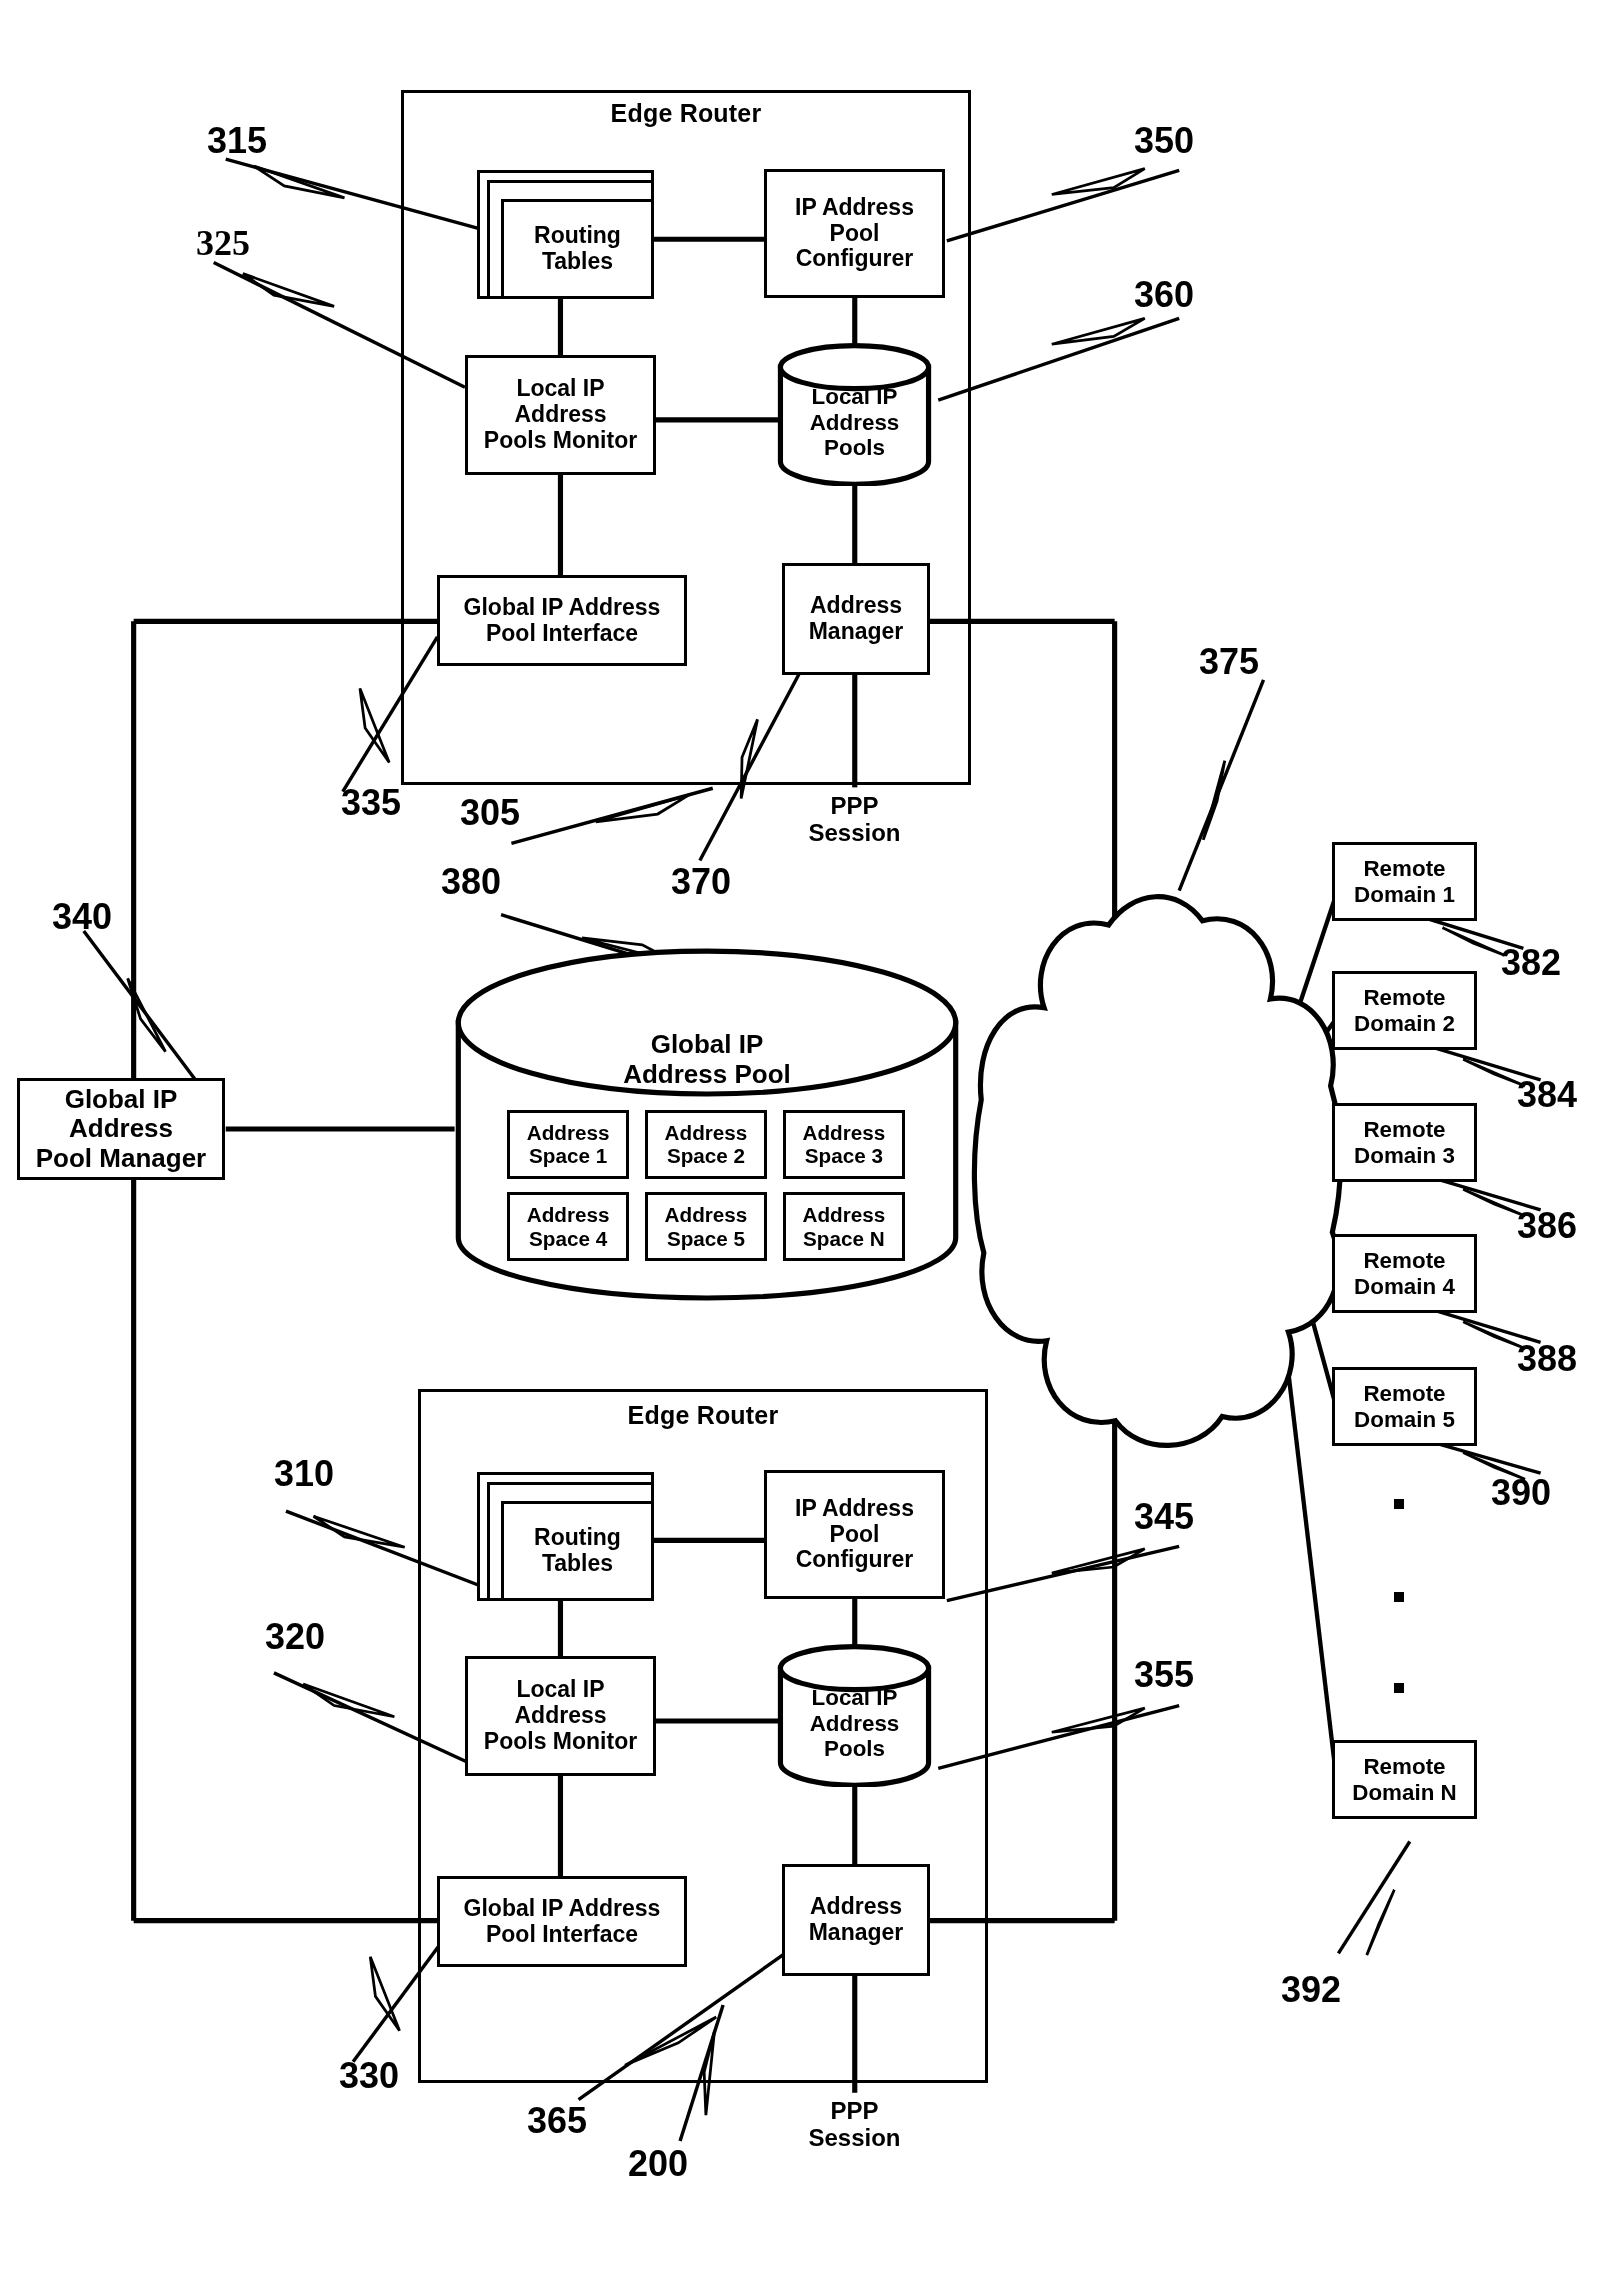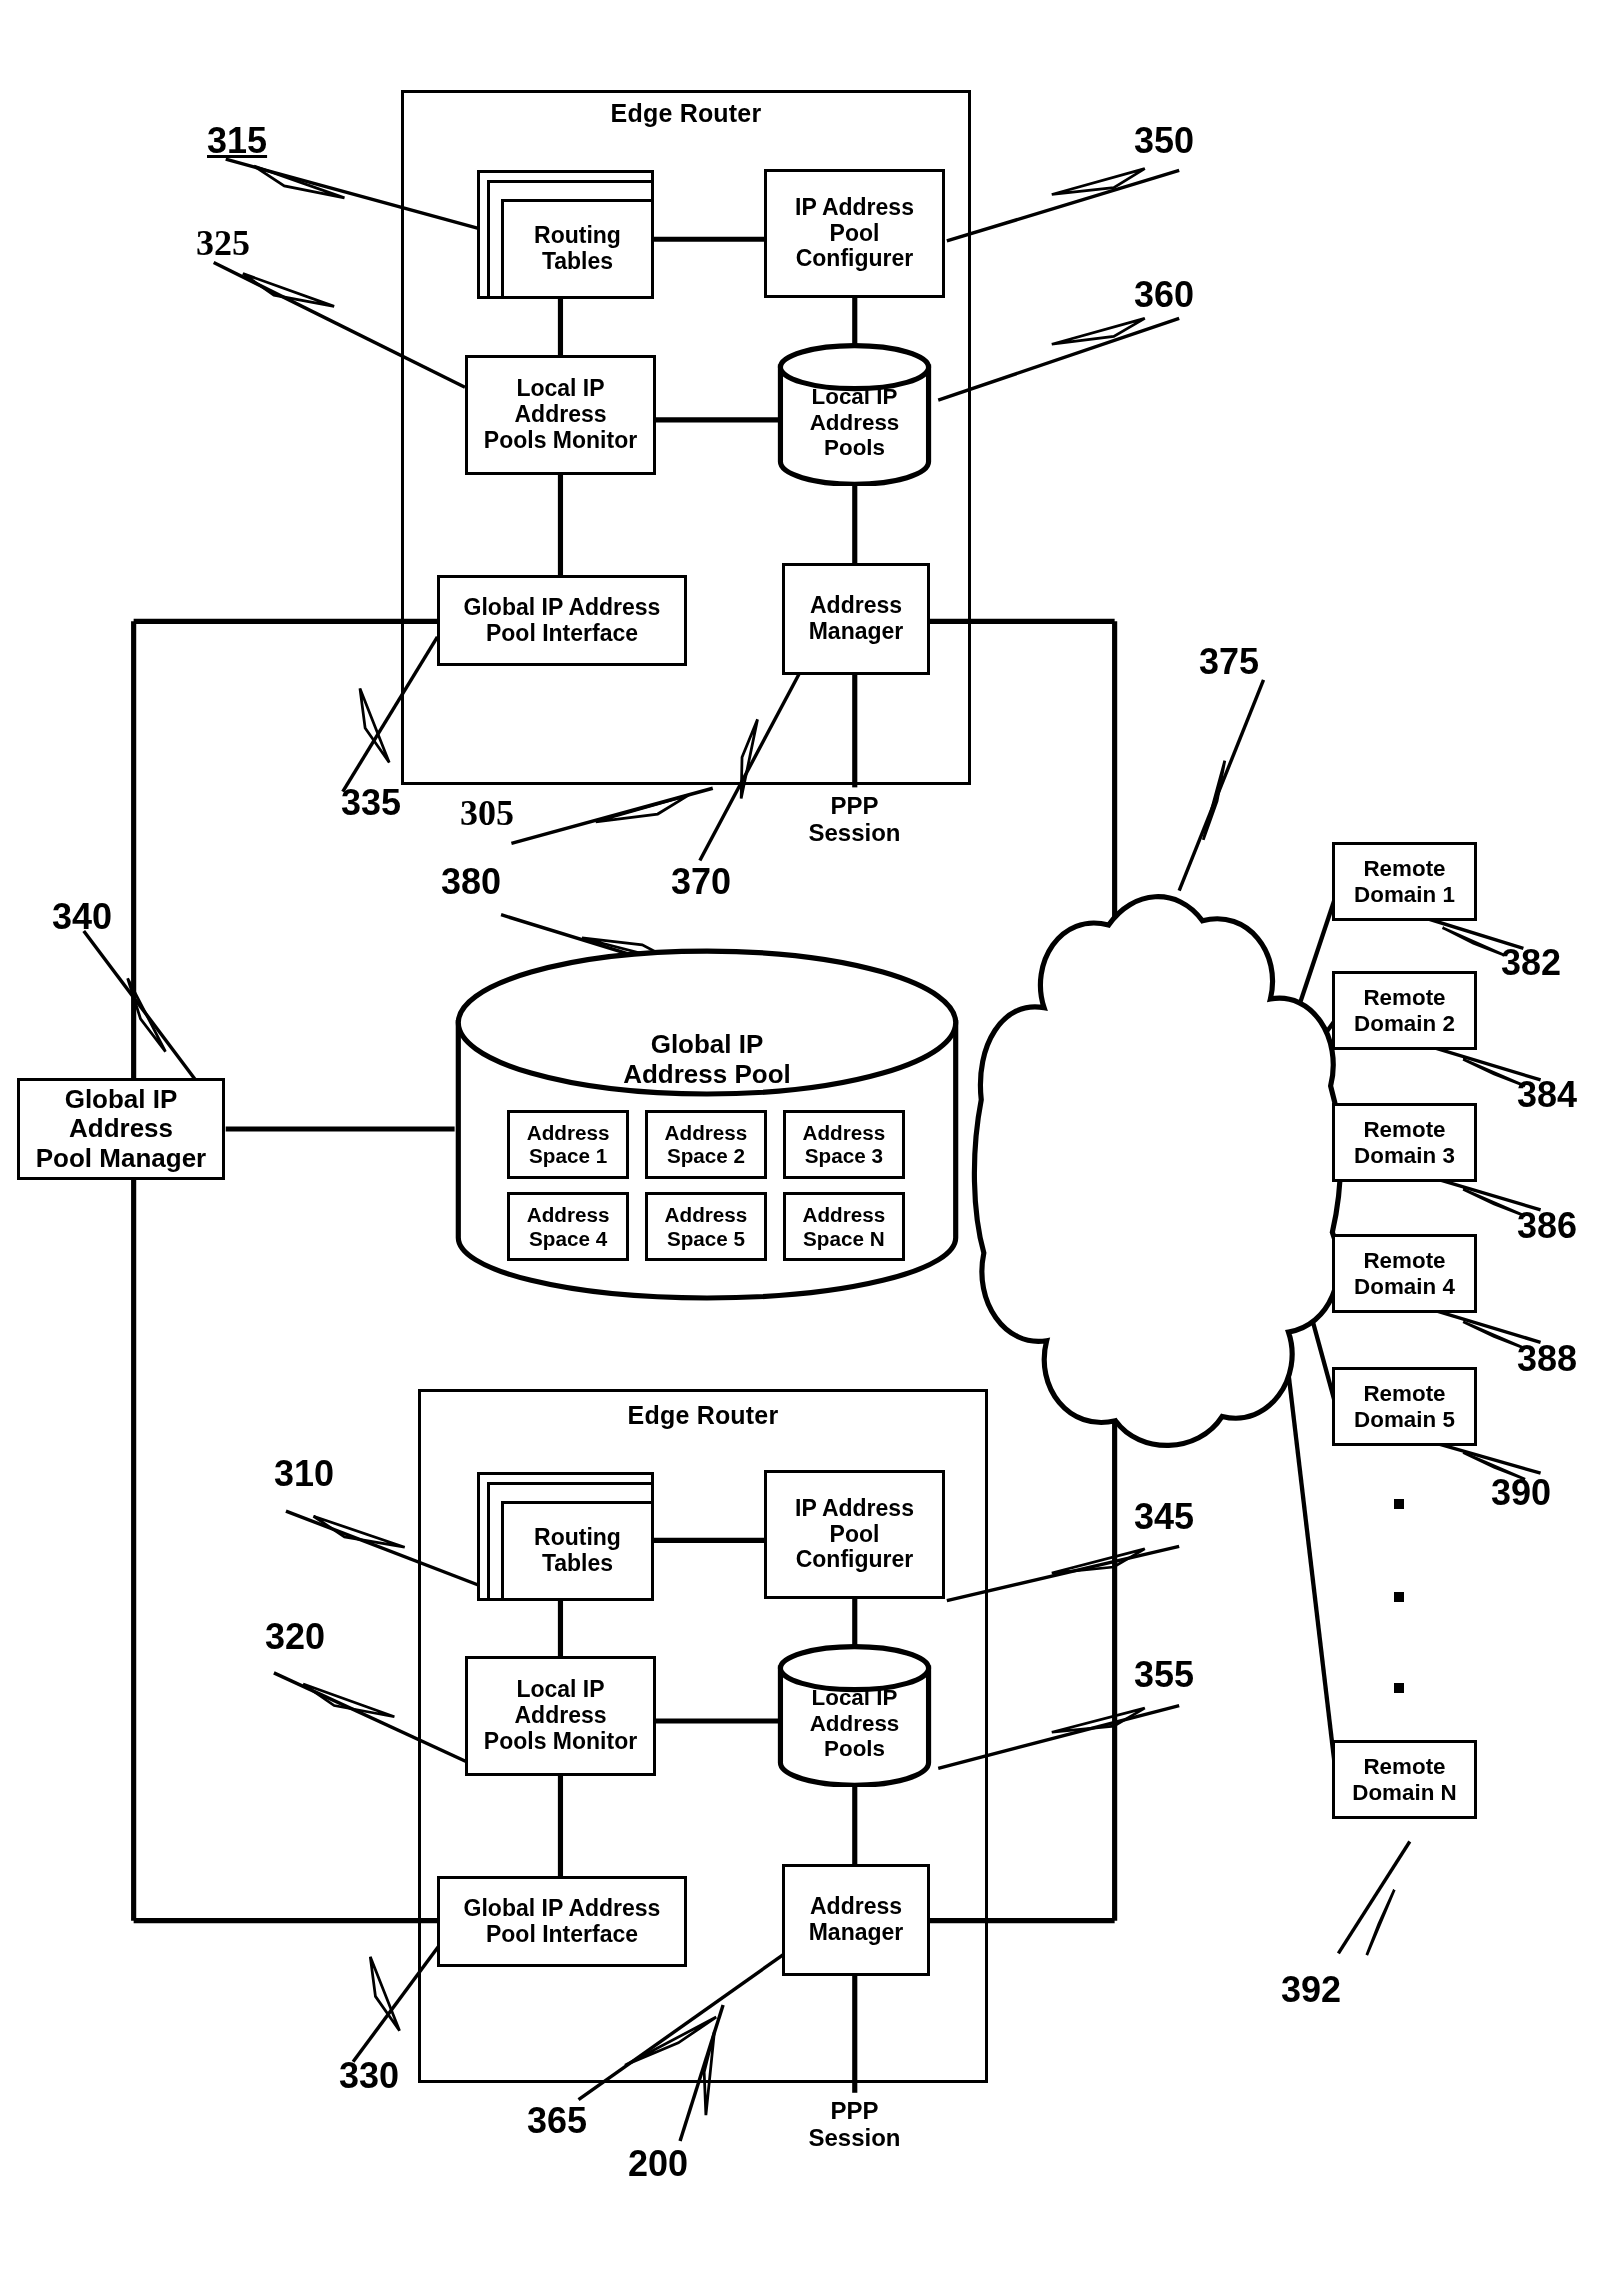--- a/index.html
+++ b/index.html
@@ -327,26 +327,26 @@
 Domain 4</div>
   <div class="box" style="left:1332px;top:1367px;width:145px;height:79px;font-size:22.4px;">Remote
 Domain 5</div>
   <div class="box" style="left:1332px;top:1740px;width:145px;height:79px;font-size:22.4px;">Remote
 Domain N</div>
 
   <div class="dot" style="left:1394px;top:1499px;"></div>
   <div class="dot" style="left:1394px;top:1592px;"></div>
   <div class="dot" style="left:1394px;top:1683px;"></div>
 
-  <div class="refnum" style="left:207px;top:120px;text-decoration:underline;">315</div>
+  <div class="refnum" style="left:207px;top:120px;">315</div>
   <div class="refnum" style="left:196px;top:222px;font-family:Liberation Serif, serif;">325</div>
   <div class="refnum" style="left:1134px;top:120px;">350</div>
   <div class="refnum" style="left:1134px;top:274px;">360</div>
   <div class="refnum" style="left:341px;top:782px;">335</div>
-  <div class="refnum" style="left:460px;top:792px;font-family:Liberation Serif, serif;">305</div>
+  <div class="refnum" style="left:460px;top:792px;">305</div>
   <div class="refnum" style="left:671px;top:861px;">370</div>
   <div class="refnum" style="left:1199px;top:641px;">375</div>
   <div class="refnum" style="left:52px;top:874px;margin-top:22px;">340</div>
   <div class="refnum" style="left:441px;top:861px;">380</div>
   <div class="refnum" style="left:274px;top:1453px;">310</div>
   <div class="refnum" style="left:265px;top:1616px;">320</div>
   <div class="refnum" style="left:1134px;top:1496px;">345</div>
   <div class="refnum" style="left:1134px;top:1654px;">355</div>
   <div class="refnum" style="left:339px;top:2055px;">330</div>
   <div class="refnum" style="left:527px;top:2100px;">365</div>

